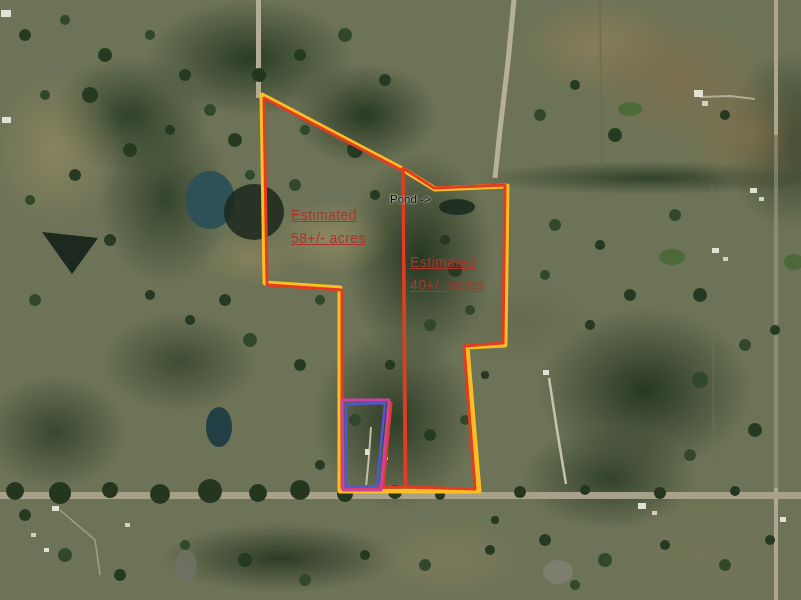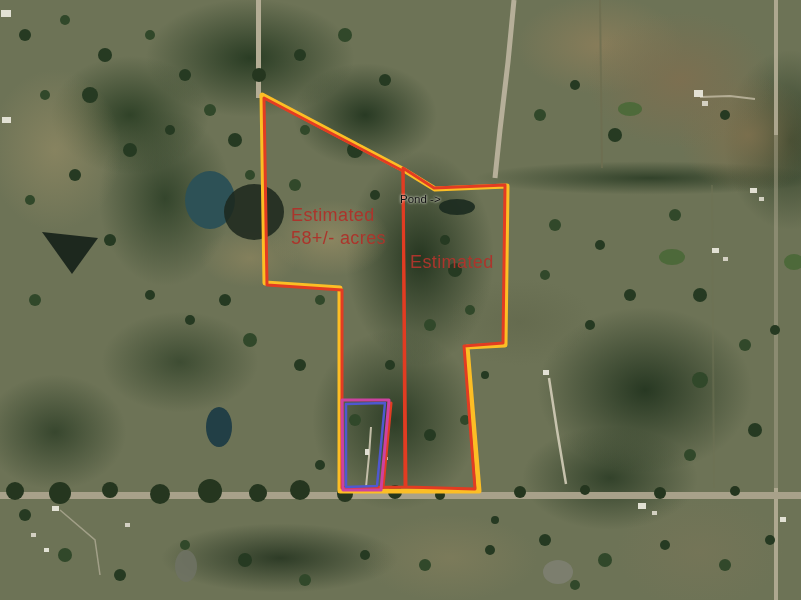--- a/index.html
+++ b/index.html
@@ -31,27 +31,28 @@
       radial-gradient(ellipse 122px 72px at 610px 478px, rgba(36,54,32,.8),    rgba(36,54,32,0) 72%),
       radial-gradient(ellipse 112px 72px at 180px 362px, rgba(42,60,36,.7),    rgba(42,60,36,0) 70%),
       radial-gradient(ellipse 102px 82px at 55px 432px,  rgba(38,56,33,.75),   rgba(38,56,33,0) 70%),
       radial-gradient(ellipse 165px 48px at 280px 558px, rgba(30,46,27,.8),    rgba(30,46,27,0) 72%),
       radial-gradient(ellipse 92px 125px at 790px 140px, rgba(34,52,30,.8),    rgba(34,52,30,0) 72%),
       radial-gradient(ellipse 230px 22px at 650px 178px, rgba(40,58,35,.85),   rgba(40,58,35,0) 76%);
   }
   .features-svg{position:absolute;inset:0;z-index:2;}
   .acreage-label{
     position:absolute;z-index:5;
-    font-size:18px;line-height:23px;letter-spacing:.4px;font-weight:400;
+    font-size:14px;line-height:23px;letter-spacing:.4px;font-weight:400;
     white-space:nowrap;
+    text-decoration:underline;
   }
   .label-37{left:291px;top:204px;}
   .label-40{left:410px;top:251px;}
   .pond-label{
-    position:absolute;z-index:5;left:400px;top:193px;
+    position:absolute;z-index:5;left:390px;top:193px;
     font-size:11.5px;font-weight:400;white-space:nowrap;
     text-shadow:0 0 3px rgba(235,235,225,.9),0 0 2px rgba(235,235,225,.7);
   }
 </style>
 </head>
 <body>
 
 <div class="map-viewport">
 
   <div class="terrain"></div>
@@ -211,17 +212,18 @@
       </g>
   </svg>
 
   <div class="acreage-label label-37" style="color: rgb(171, 53, 44);">
     <div>Estimated</div>
     <div>58+/- acres</div>
   </div>
 
   <div class="acreage-label label-40" style="color: rgb(171, 53, 44);">
     <div>Estimated</div>
+    <div>40+/- acres</div>
   </div>
 
   <div class="pond-label" style="color: rgb(16, 16, 16);">Pond -&gt;</div>
 
 </div>
 
 </body></html>

